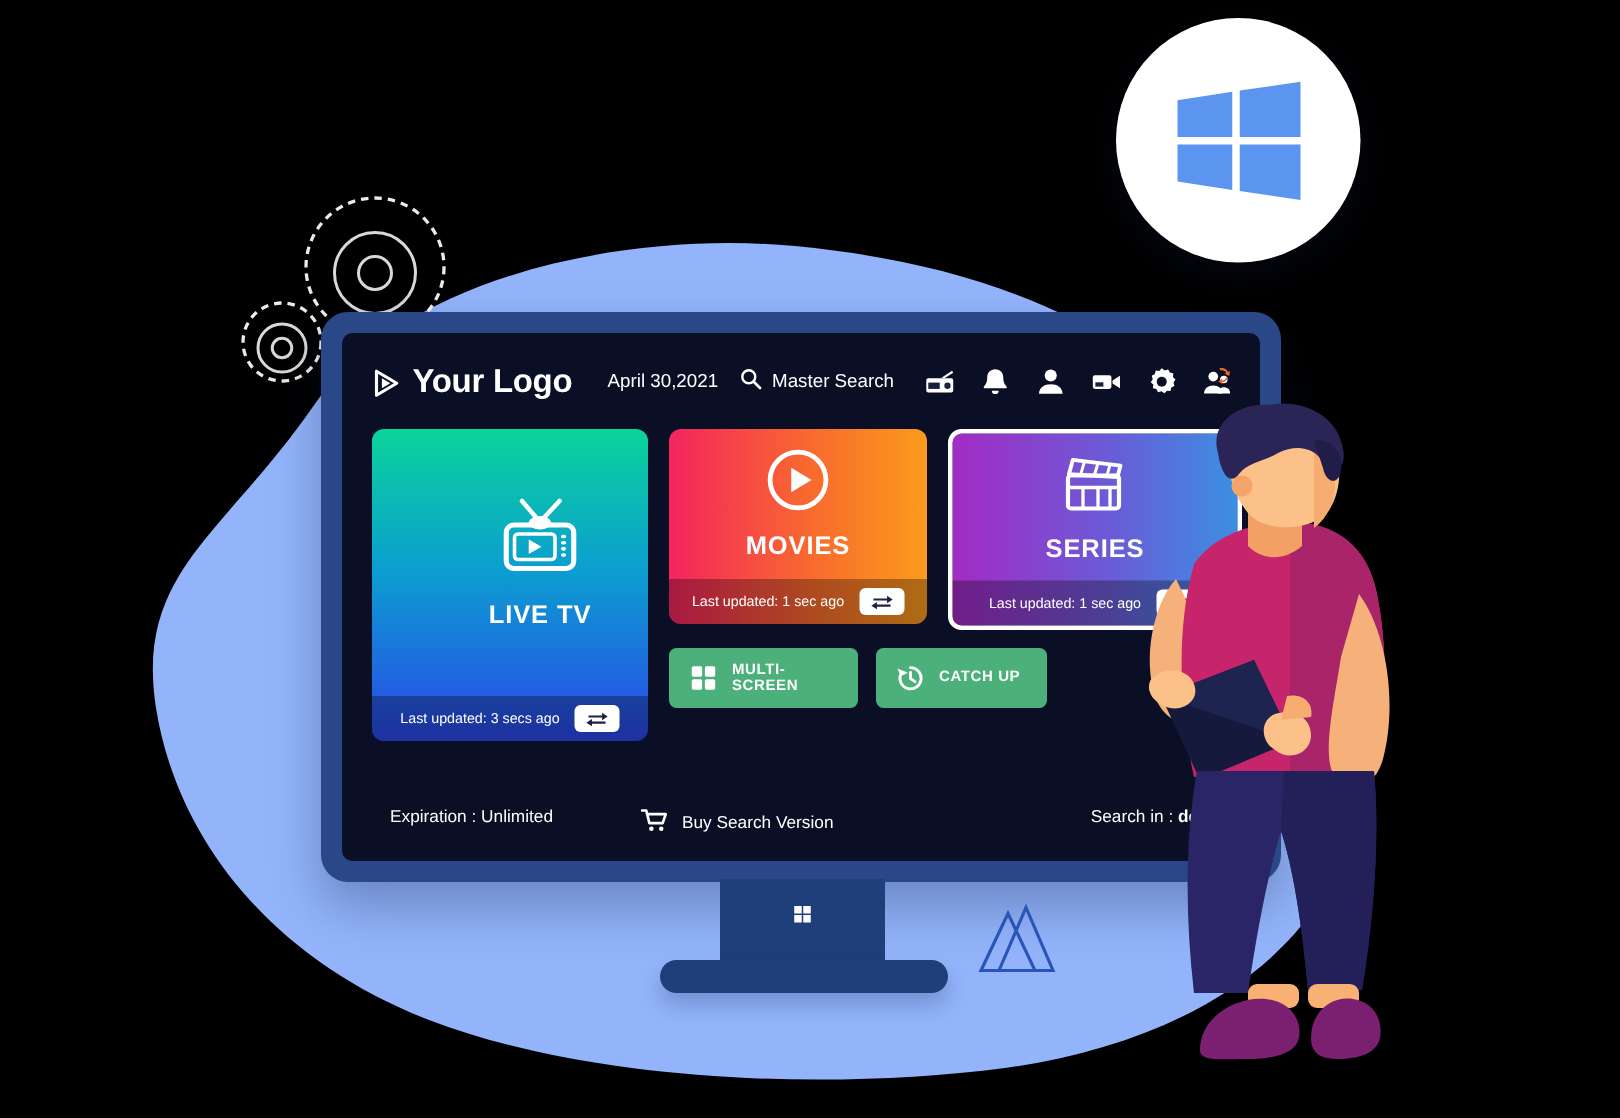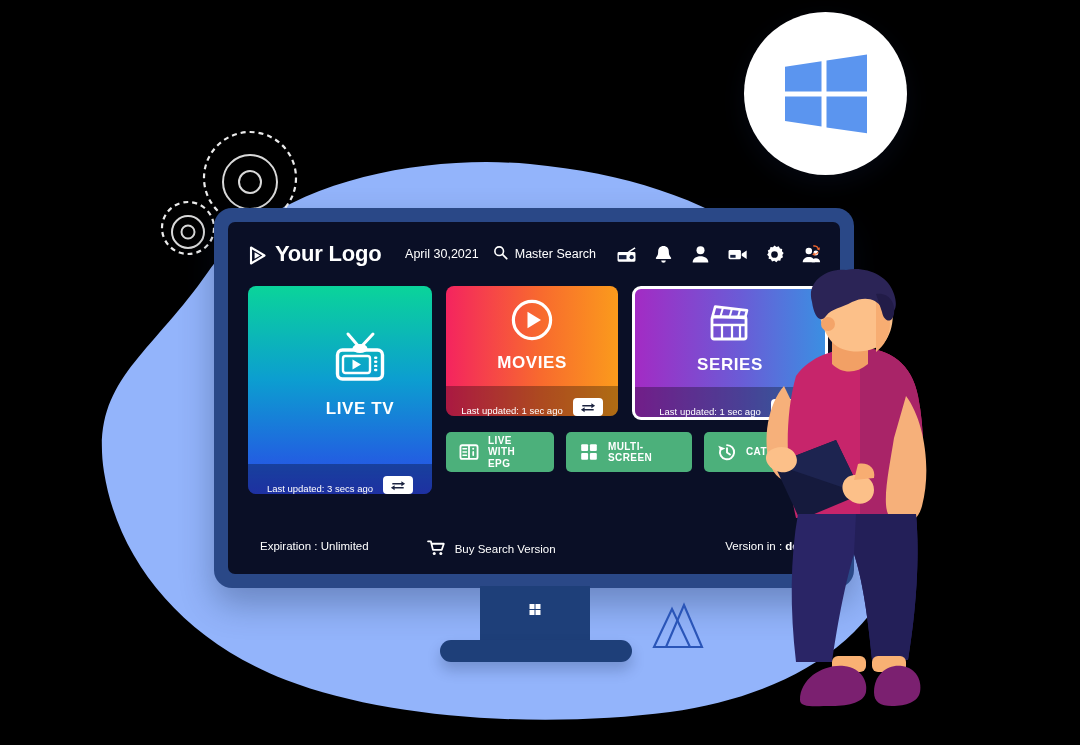--- a/index.html
+++ b/index.html
@@ -46,21 +46,21 @@
   .hdr-date{color:#fff;font-size:12.5px;font-weight:500;white-space:nowrap;}
   .hdr-search{display:flex;align-items:center;gap:7px;color:#fff;font-size:12.5px;white-space:nowrap;}
   .icon-row{display:flex;align-items:center;gap:16px;margin-left:6px;}
   .icon-row .ic{width:21px;height:21px;display:block;}
 
   
   .cards{display:flex;gap:14px;padding:0 20px;box-sizing:border-box;align-items:flex-start;}
   .card{border-radius:8px;overflow:hidden;position:relative;color:#fff;flex:none;}
   .card .body{display:flex;flex-direction:column;align-items:center;justify-content:center;}
   .card .title{font-size:17px;font-weight:700;letter-spacing:.6px;margin-top:8px;}
-  .card .foot{height:30px;background:rgba(0,0,0,.30);display:flex;align-items:flex-end;
+  .card .foot{height:30px;background:rgba(0,0,0,.30);display:flex;align-items:center;
               justify-content:center;gap:10px;padding:0 16px;box-sizing:border-box;}
   .card .foot .lbl{font-size:9.5px;font-weight:400;white-space:nowrap;}
   .refresh{width:30px;height:18px;border-radius:4px;background:#fff;display:flex;
            align-items:center;justify-content:center;flex:none;}
 
   .card-live{width:184px;background:linear-gradient(180deg,#0ad49a 0%,#0c9ed0 45%,#2b46e8 100%);}
   .card-live .body{height:178px;margin-left:40px;}
   .card-movies{width:172px;background:linear-gradient(90deg,#f4245f 0%,#f86a2e 55%,#fb9b1c 100%);}
   .card-movies .body{height:100px;}
   .card-series{width:196px;background:linear-gradient(90deg,#a32bc4 0%,#6b5bd6 55%,#3b8fe2 100%);
@@ -280,39 +280,20 @@
                   <svg width="16" height="12" viewBox="0 0 18 13" xmlns="http://www.w3.org/2000/svg">
                     <path d="M2.6 4.2 h10.2 v-2 L17 5 l-4.2 2.8 v-2 H2.6 z" fill="#1b2340"></path>
                     <path d="M15.4 8.8 H5.2 v-2 L1 9.6 l4.2 2.8 v-2 h10.2 z" fill="#1b2340"></path>
                   </svg>
                 </span>
               </div>
             </div>
           </div>
 
           <div class="quick">
-            <div class="qbtn q-epg">
-              <span class="qi">
-                <svg width="20" height="20" viewBox="0 0 22 22" xmlns="http://www.w3.org/2000/svg">
-                  <rect x="1.6" y="3.6" width="18.8" height="15" rx="1.8" fill="none" stroke="#fff" stroke-width="2"></rect>
-                  <line x1="11" y1="3.6" x2="11" y2="18.6" stroke="#fff" stroke-width="2"></line>
-                  <g stroke="#fff" stroke-width="1.7" stroke-linecap="round">
-                    <line x1="4.4" y1="7.4" x2="8.2" y2="7.4"></line>
-                    <line x1="4.4" y1="11" x2="8.2" y2="11"></line>
-                    <line x1="4.4" y1="14.6" x2="8.2" y2="14.6"></line>
-                  </g>
-                  <circle cx="15.6" cy="7.4" r="1.1" fill="#fff"></circle>
-                  <rect x="14.7" y="10" width="1.9" height="5.4" rx=".9" fill="#fff"></rect>
-                </svg>
-              </span>
-              <span class="qt">
-                <span>LIVE WITH</span><br>
-                <span>EPG</span>
-              </span>
-            </div>
 
             <div class="qbtn q-multi">
               <span class="qi">
                 <svg width="20" height="20" viewBox="0 0 22 22" xmlns="http://www.w3.org/2000/svg">
                   <rect x="2.4" y="2.4" width="7.6" height="7.6" rx="1.2" fill="#fff"></rect>
                   <rect x="12" y="2.4" width="7.6" height="7.6" rx="1.2" fill="#fff"></rect>
                   <rect x="2.4" y="12" width="7.6" height="7.6" rx="1.2" fill="#fff"></rect>
                   <rect x="12" y="12" width="7.6" height="7.6" rx="1.2" fill="#fff"></rect>
                 </svg>
               </span>
@@ -339,21 +320,21 @@
           <span>
             <svg width="19" height="16" viewBox="0 0 20 17" xmlns="http://www.w3.org/2000/svg">
               <path d="M1 1.4 h3 l2.2 9 h9.4 l2.2-6.4 H5.2" fill="none" stroke="#fff" stroke-width="1.9" stroke-linecap="round" stroke-linejoin="round"></path>
               <circle cx="7.6" cy="14.4" r="1.6" fill="#fff"></circle>
               <circle cx="14.6" cy="14.4" r="1.6" fill="#fff"></circle>
             </svg>
           </span>
           <span>Buy Search Version</span>
         </span>
         <span class="right">
-          <span>Version in : </span><b>demo</b>
+          <span>Search in : </span><b>demo</b>
         </span>
       </div>
 
     </div>
   </div>
 
   <div class="neck">
     <span class="winmark">
       <i></i>
         <i></i>

